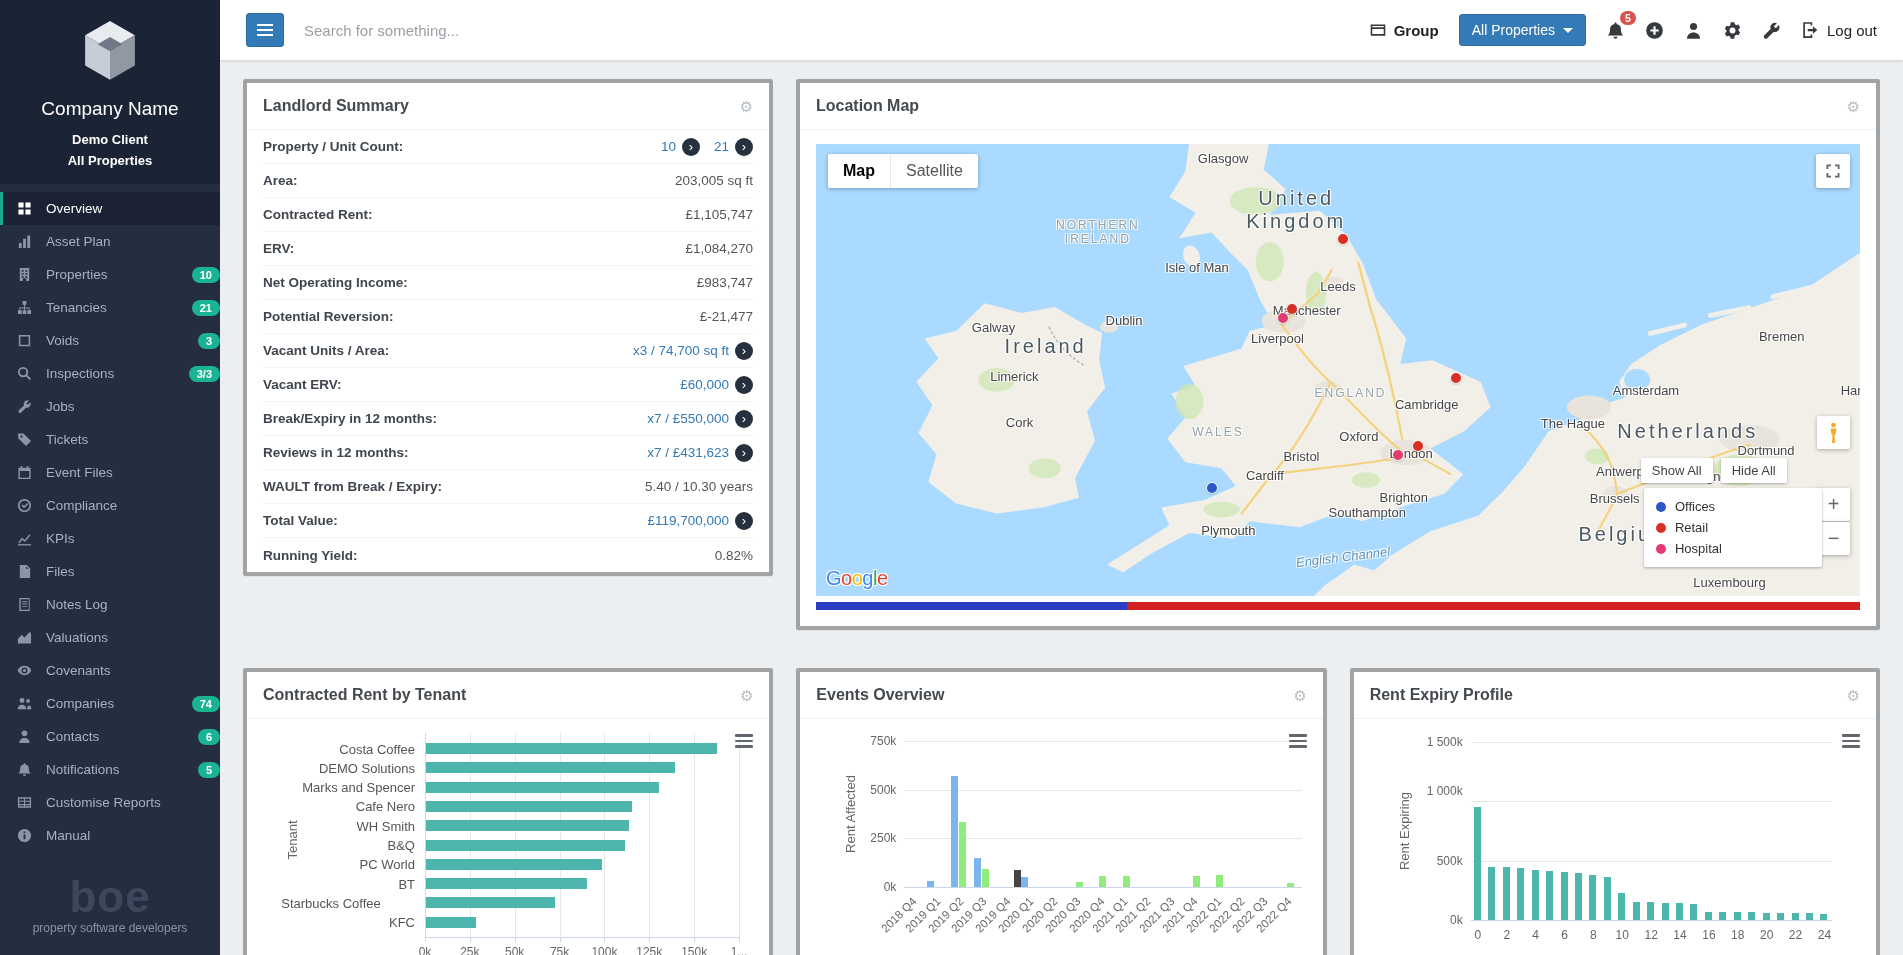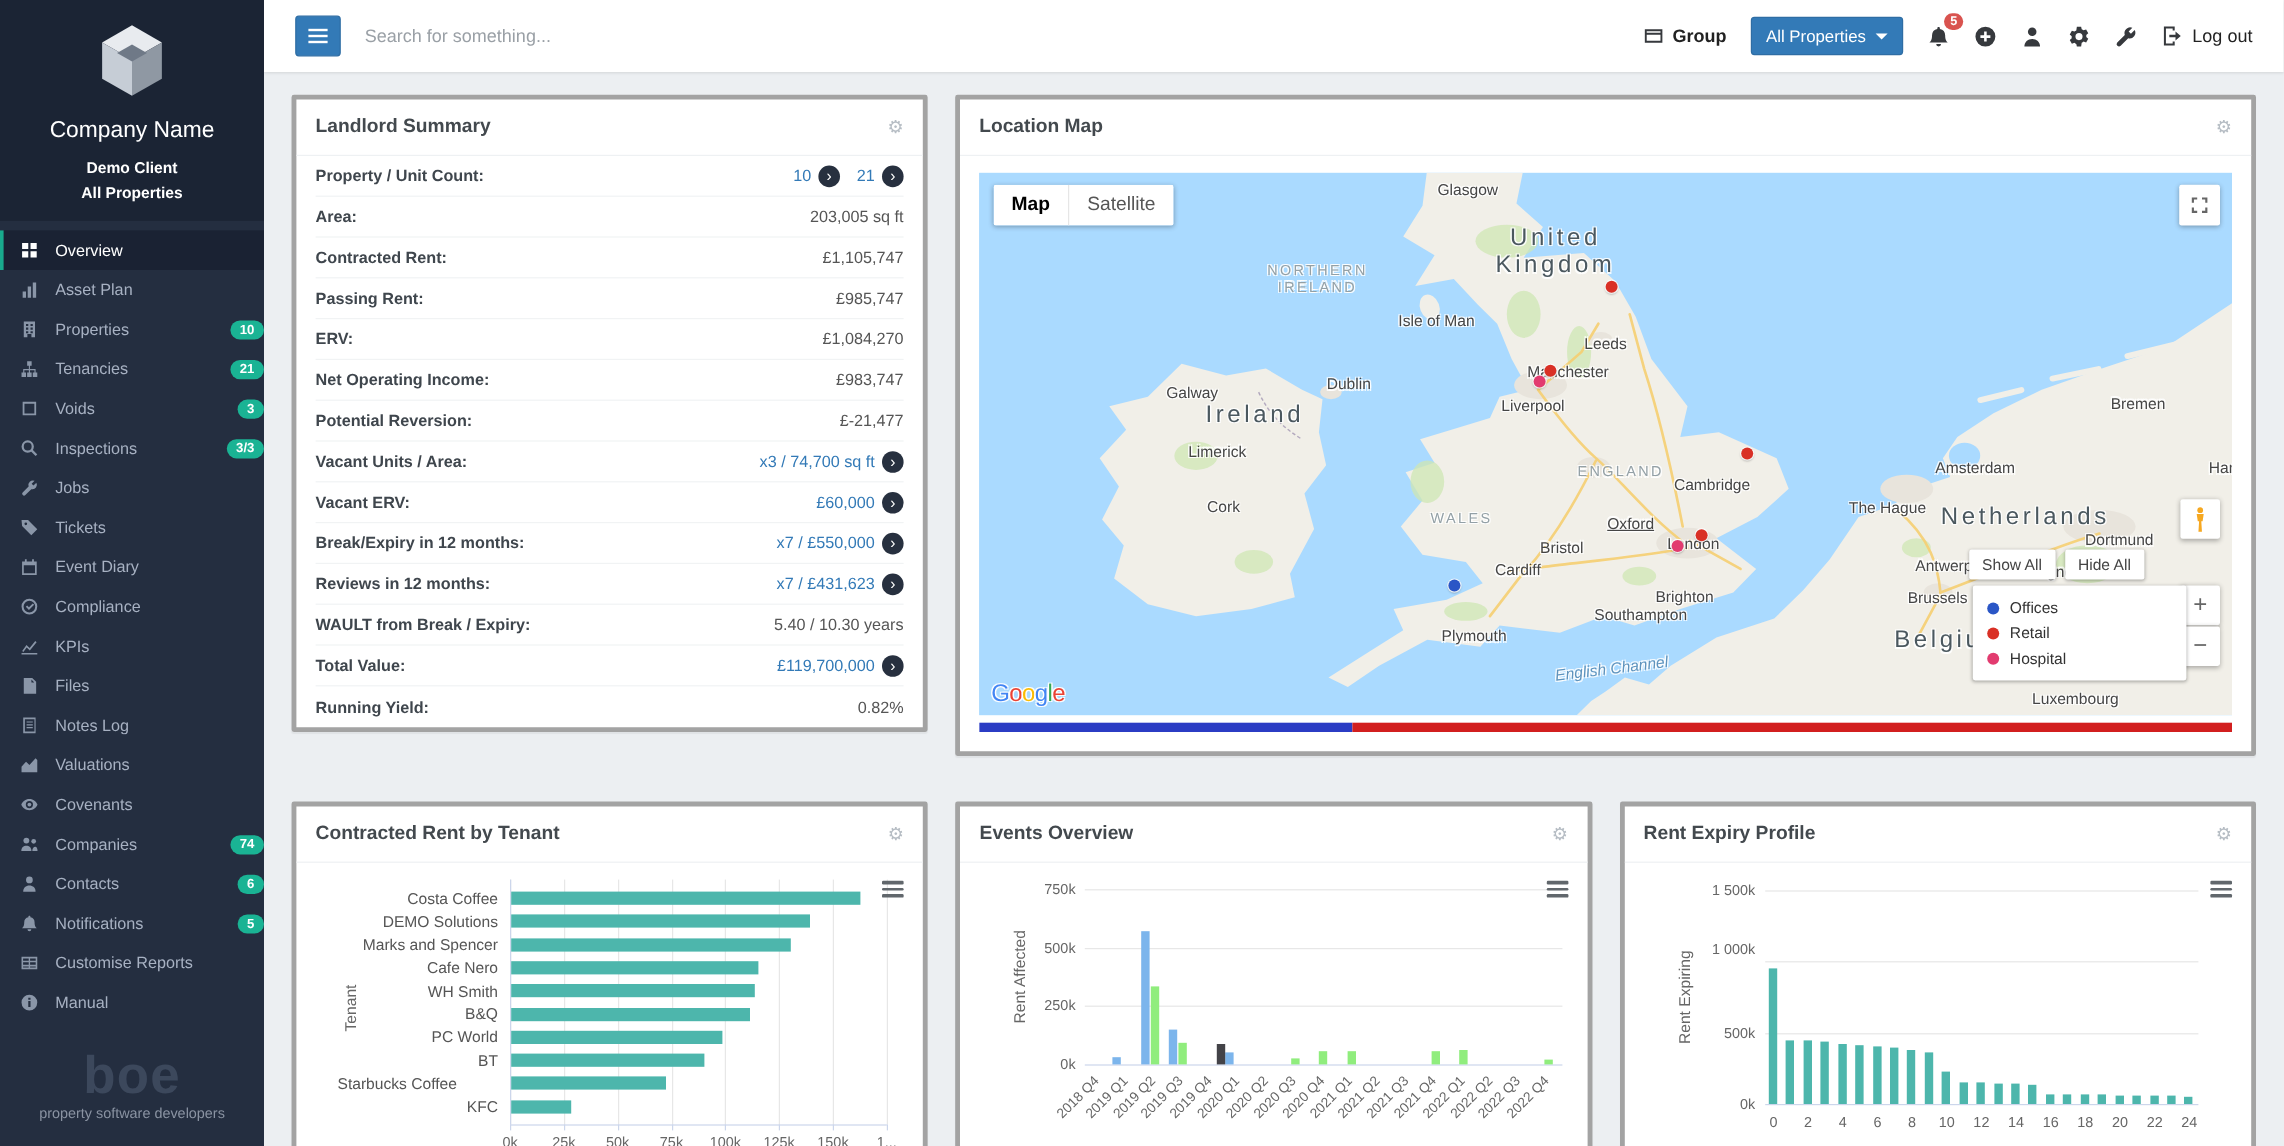--- a/index.html
+++ b/index.html
@@ -199,21 +199,21 @@
           </span>
           <span class="nav-label">Tickets</span>
         </div>
         <div class="nav-item">
           <span class="nav-icon">
             <svg width="15" height="15" viewBox="0 0 16 16" fill="currentColor">
               <path d="M1.5 3h13v12h-13zM3 6.5h10V13.5H3z" fill-rule="evenodd"></path>
               <path d="M4 1h1.6v3H4zM10.4 1H12v3h-1.6z"></path>
             </svg>
           </span>
-          <span class="nav-label">Event Diary</span>
+          <span class="nav-label">Event Files</span>
         </div>
         <div class="nav-item">
           <span class="nav-icon">
             <svg width="15" height="15" viewBox="0 0 16 16" fill="currentColor">
               <path d="M8 1a7 7 0 1 1 0 14A7 7 0 0 1 8 1zm0 1.8A5.2 5.2 0 1 0 8 13.2 5.2 5.2 0 0 0 8 2.8z" fill-rule="evenodd"></path>
               <path d="M4.8 8.2L6 7l1.6 1.6L11 5.2l1.2 1.2-4.6 4.6z"></path>
             </svg>
           </span>
           <span class="nav-label">Compliance</span>
         </div>
@@ -405,28 +405,20 @@
             </div>
             <div class="srow">
               <span class="srow-label">Contracted Rent:</span>
               <span class="srow-vals">
                 <span class="val-group">
                   <span class="plain">£1,105,747</span>
                 </span>
               </span>
             </div>
             <div class="srow">
-              <span class="srow-label">Passing Rent:</span>
-              <span class="srow-vals">
-                <span class="val-group">
-                  <span class="plain">£985,747</span>
-                </span>
-              </span>
-            </div>
-            <div class="srow">
               <span class="srow-label">ERV:</span>
               <span class="srow-vals">
                 <span class="val-group">
                   <span class="plain">£1,084,270</span>
                 </span>
               </span>
             </div>
             <div class="srow">
               <span class="srow-label">Net Operating Income:</span>
               <span class="srow-vals">
@@ -622,21 +614,21 @@
               <span class="map-label city" style="left: 44.2%; top: 43%;">Liverpool</span>
               <span class="map-label city" style="left: 29.5%; top: 39%;">Dublin</span>
               <span class="map-label city" style="left: 17%; top: 40.5%;">Galway</span>
               <span class="map-label country" style="left: 22%; top: 44.8%;">Ireland</span>
               <span class="map-label city" style="left: 19%; top: 51.3%;">Limerick</span>
               <span class="map-label city" style="left: 19.5%; top: 61.5%;">Cork</span>
               <span class="map-label region" style="left: 38.5%; top: 63.8%;">WALES</span>
               <span class="map-label region" style="left: 51.2%; top: 55%;">ENGLAND</span>
               <span class="map-label city" style="left: 43%; top: 73.3%;">Cardiff</span>
               <span class="map-label city" style="left: 46.5%; top: 69%;">Bristol</span>
-              <span class="map-label city" style="left: 52%; top: 64.5%; text-decoration: underline;">Oxford</span>
+              <span class="map-label city" style="left: 52%; top: 64.5%;">Oxford</span>
               <span class="map-label city" style="left: 58.5%; top: 57.5%;">Cambridge</span>
               <span class="map-label city" style="left: 57%; top: 68.3%;">London</span>
               <span class="map-label city" style="left: 56.3%; top: 78.2%;">Brighton</span>
               <span class="map-label city" style="left: 52.8%; top: 81.5%;">Southampton</span>
               <span class="map-label city" style="left: 39.5%; top: 85.3%;">Plymouth</span>
               <span class="map-label water" style="left: 50.5%; top: 91.3%;">English Channel</span>
               <span class="map-label city" style="left: 79.5%; top: 54.5%;">Amsterdam</span>
               <span class="map-label city" style="left: 72.5%; top: 61.8%;">The Hague</span>
               <span class="map-label country" style="left: 83.5%; top: 63.5%;">Netherlands</span>
               <span class="map-label city" style="left: 77%; top: 72.3%;">Antwerp</span>

